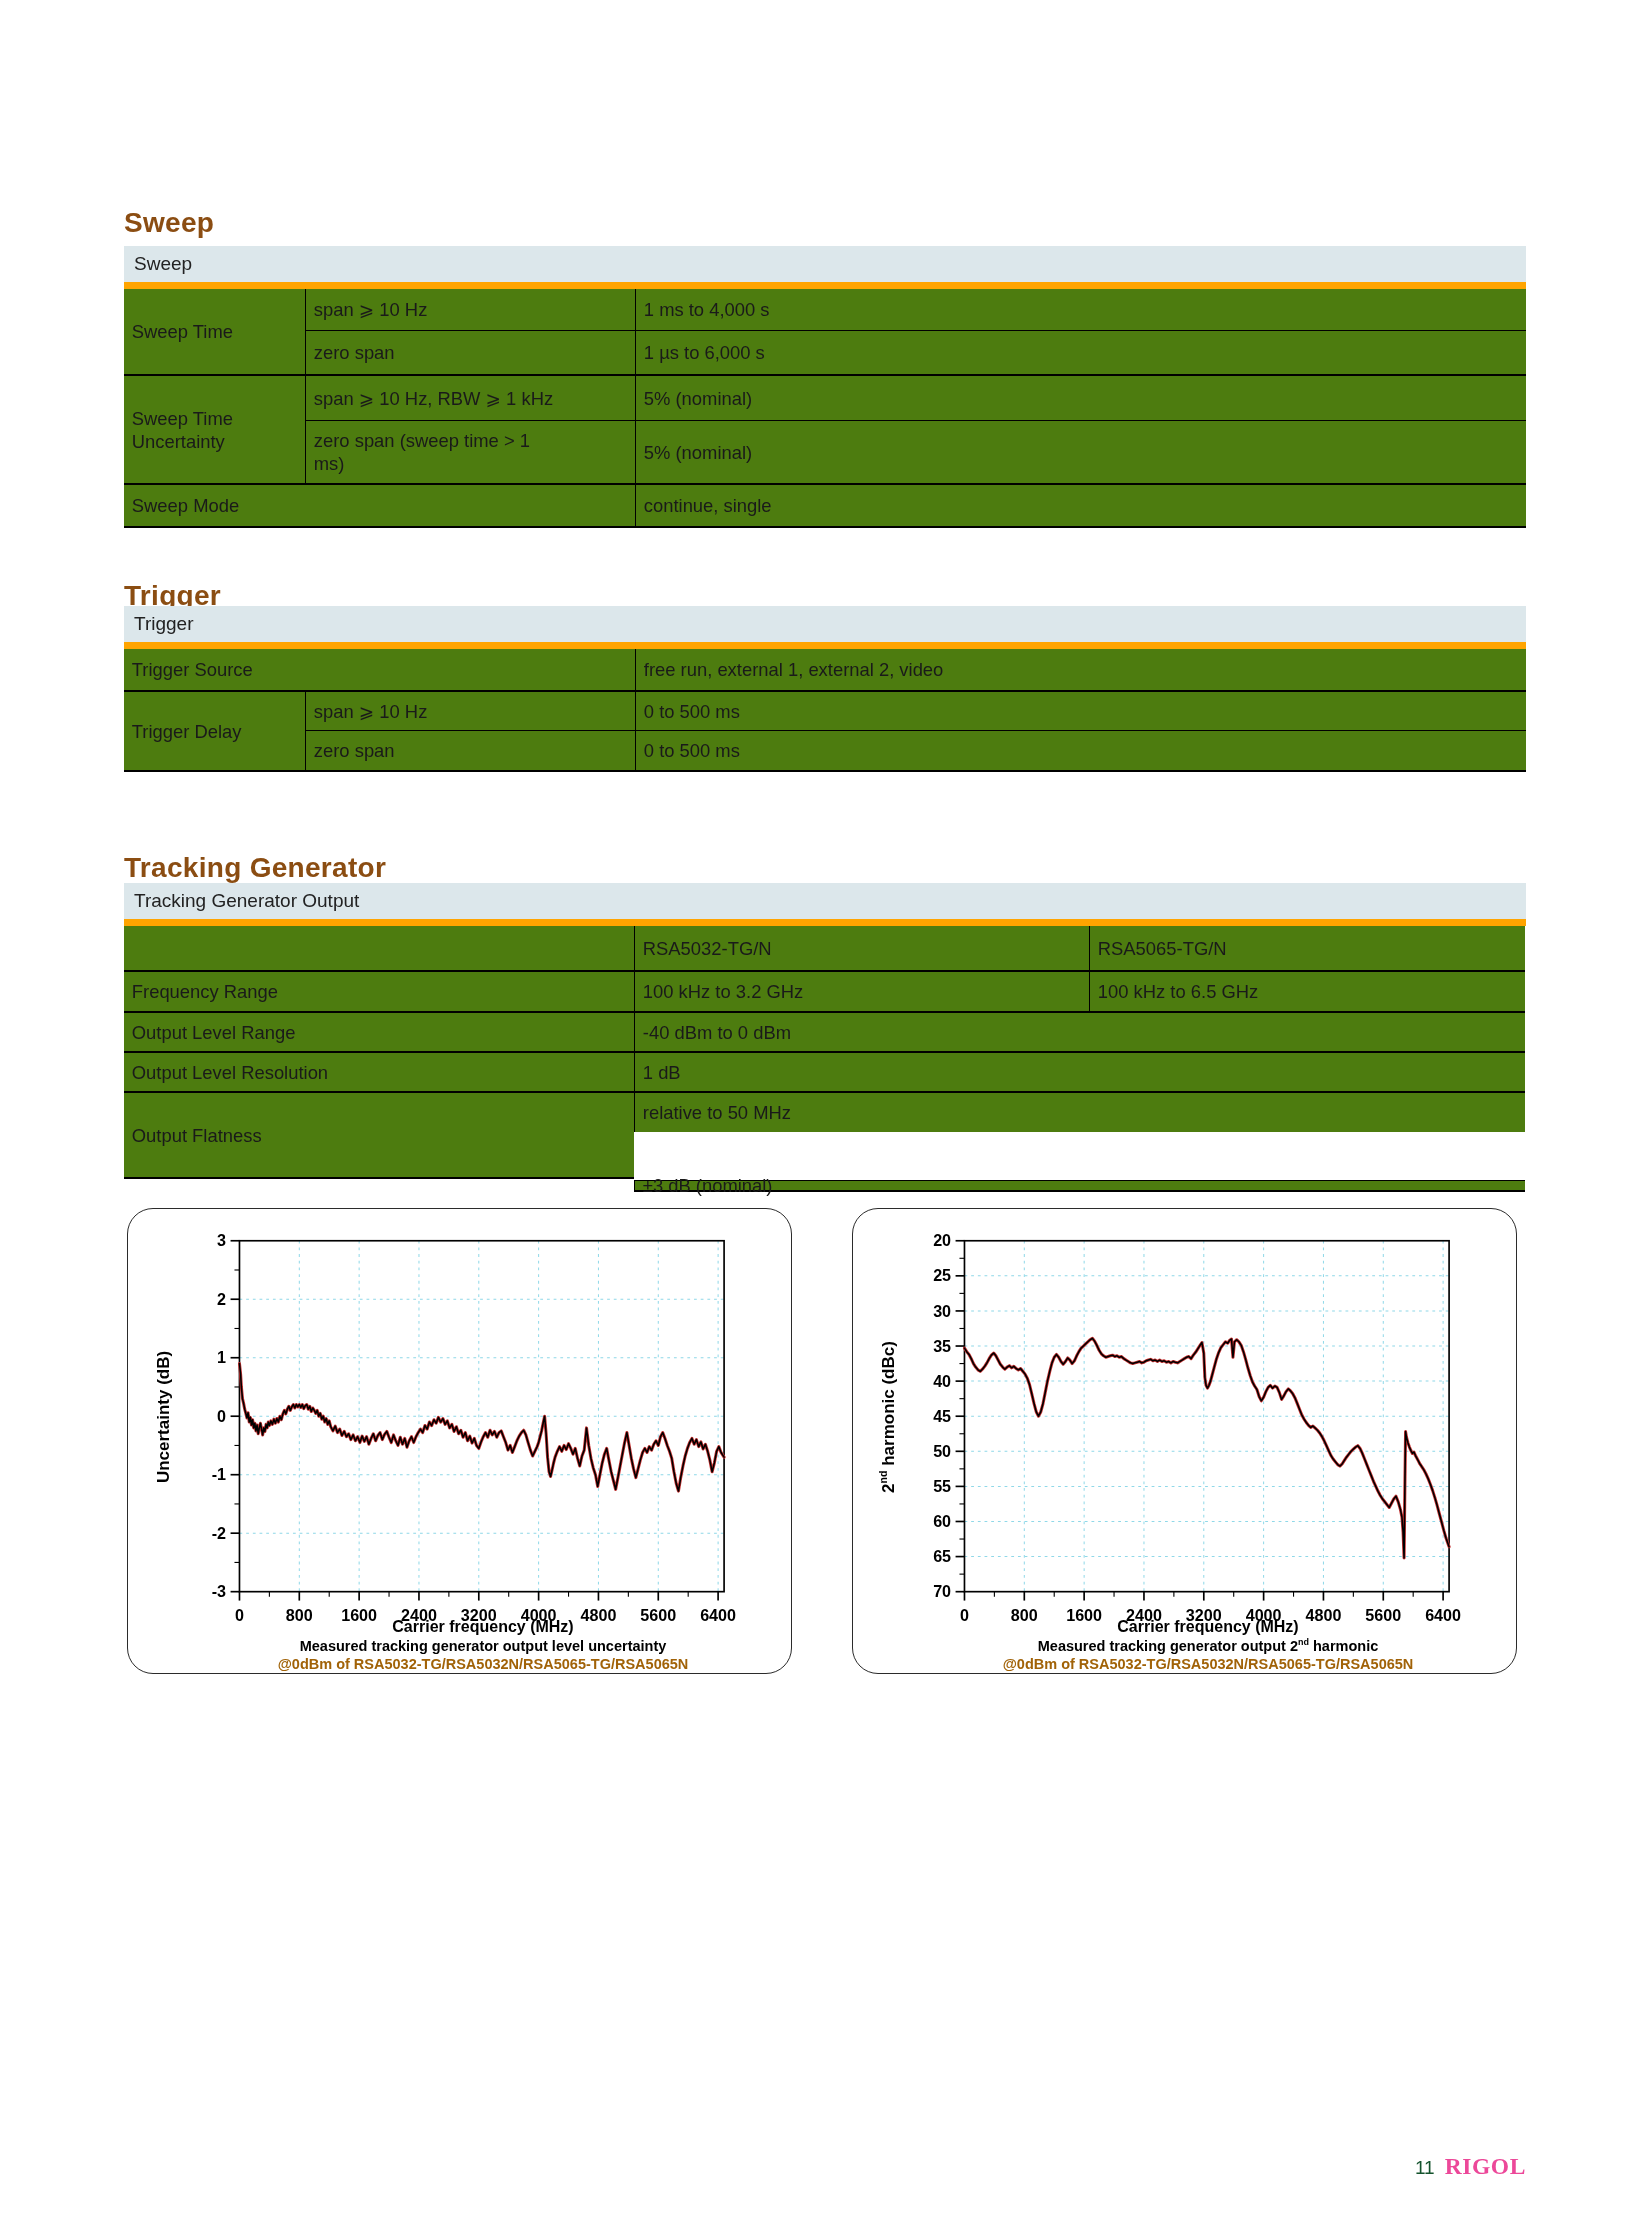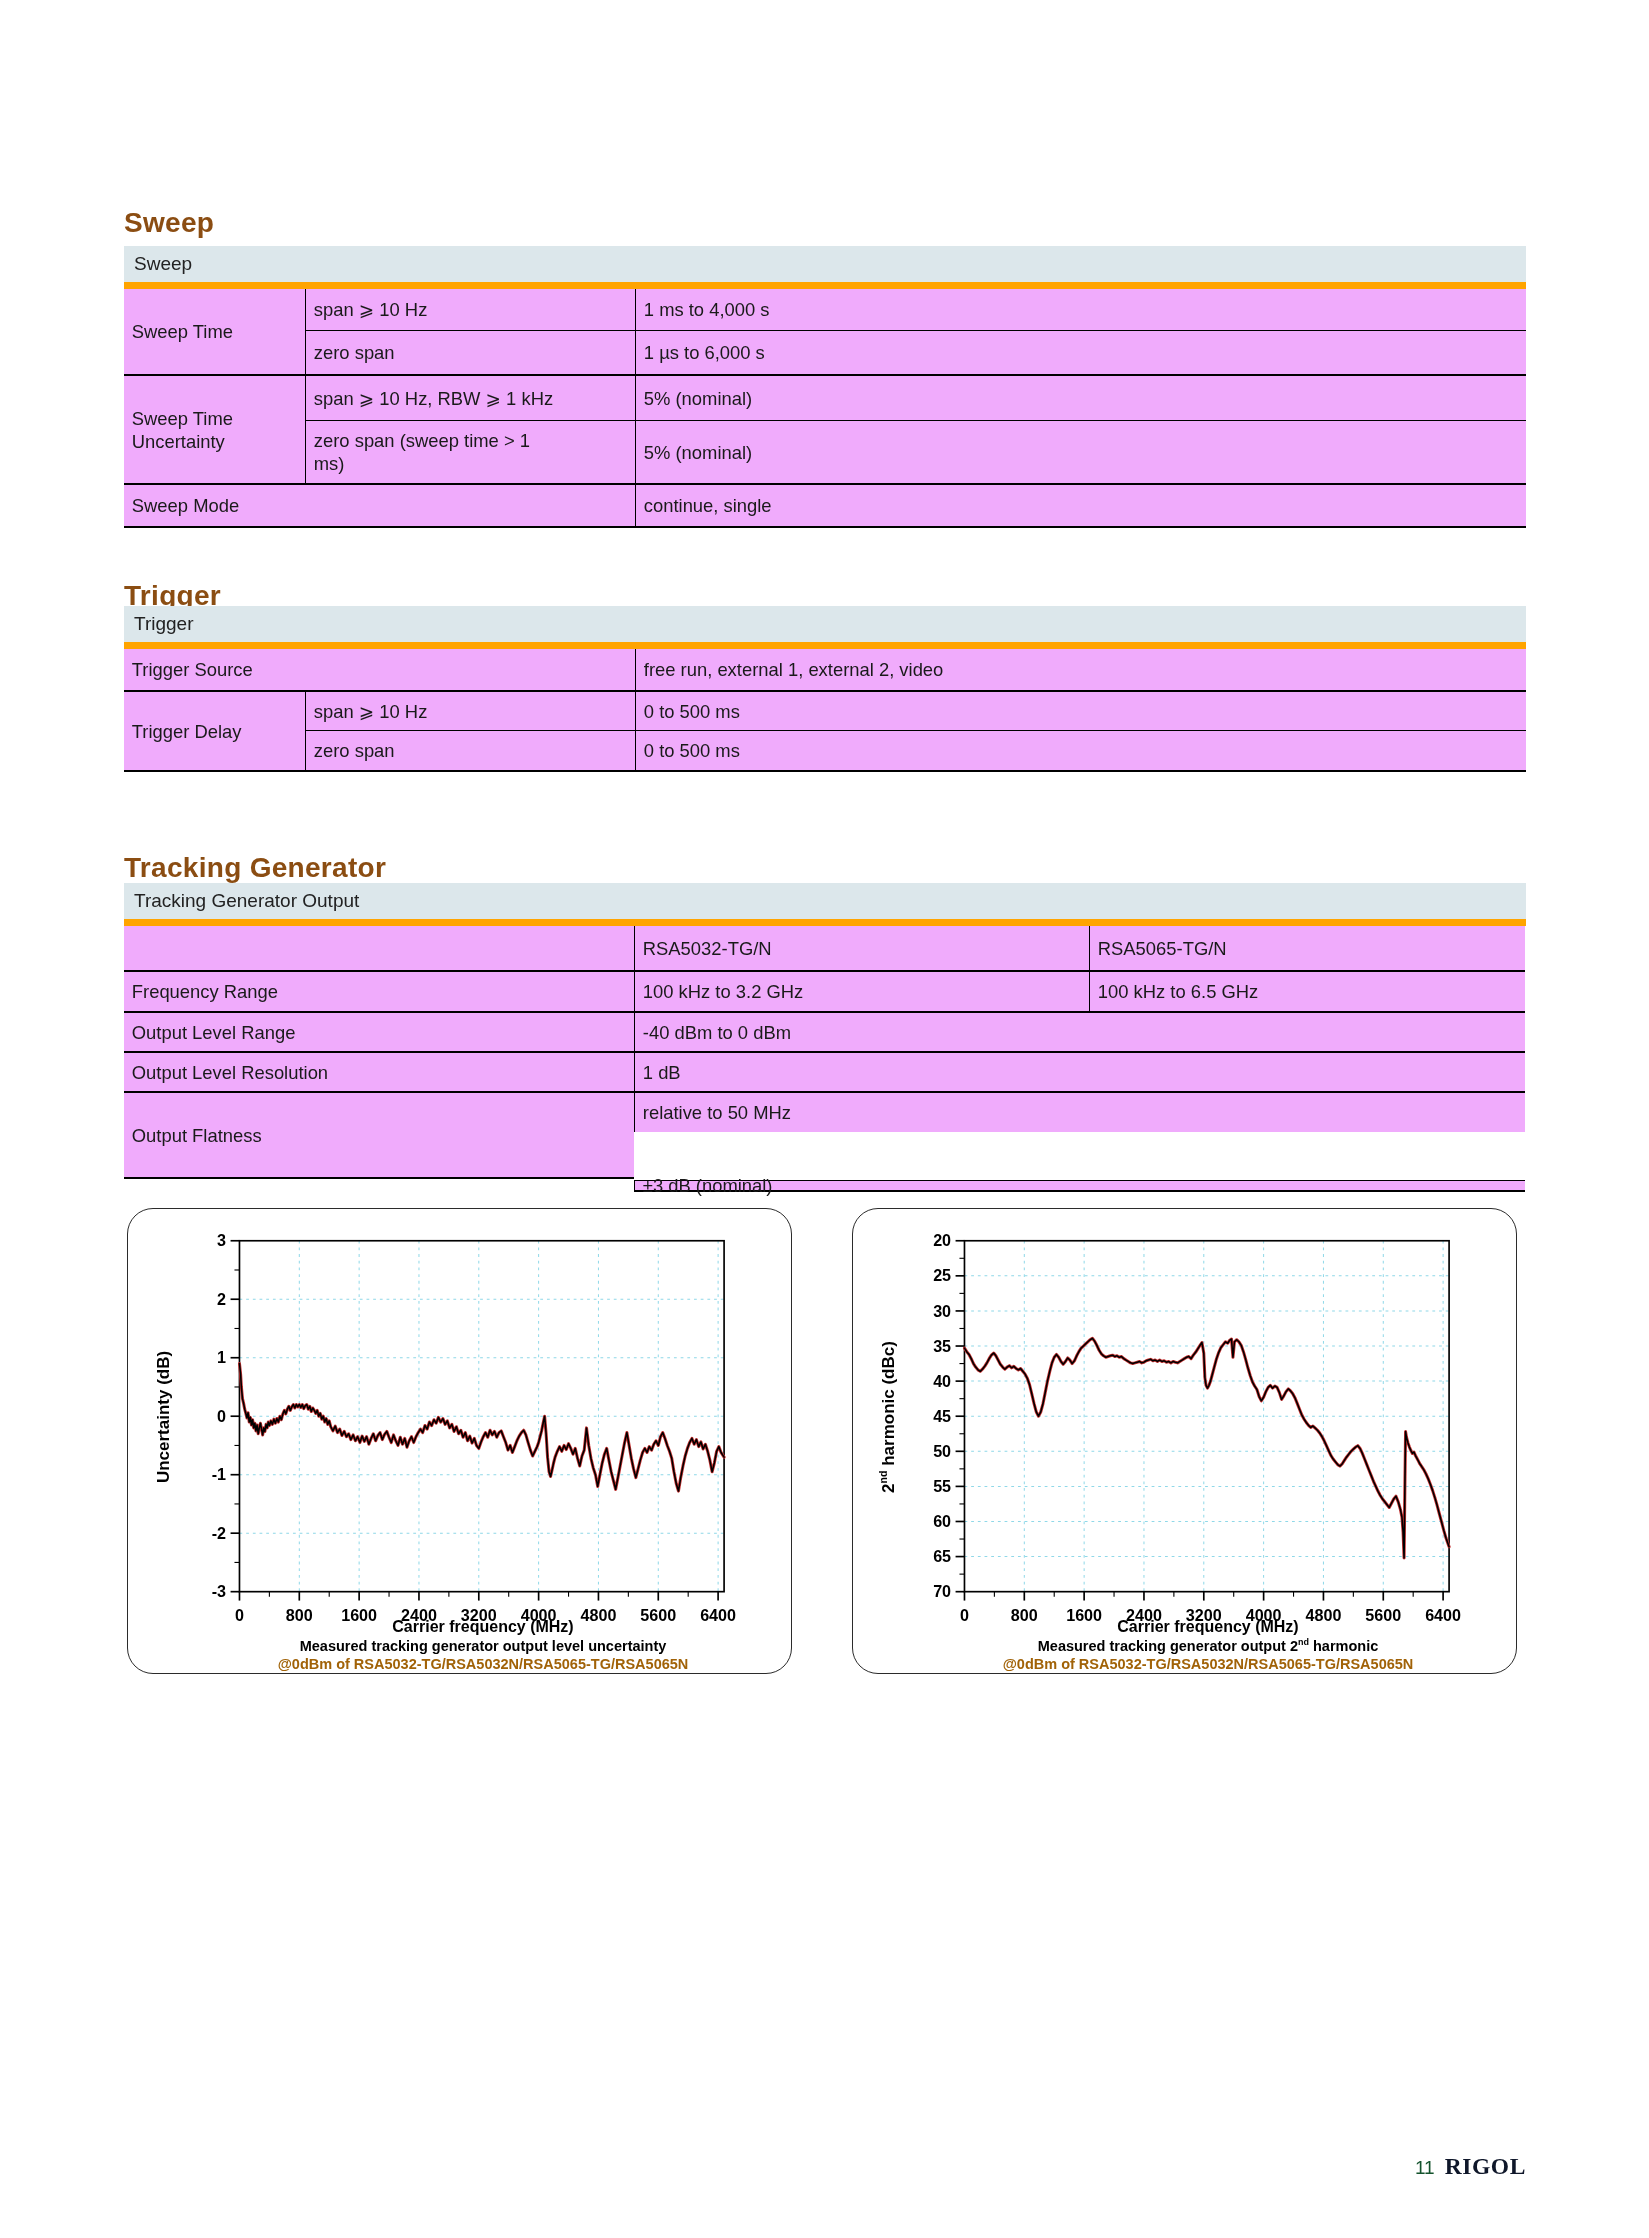--- a/index.html
+++ b/index.html
@@ -13,21 +13,21 @@
   }
   .tbl{position:absolute;left:124px;width:1402px;}
   .band{
     height:36px;background:#DCE7EB;display:flex;align-items:center;
     padding-left:10px;font-size:19px;color:#222;box-sizing:border-box;
   }
   .obar{height:7.3px;background:#FFA400;}
   .grid{display:grid;}
   .cell{
     display:flex;align-items:center;padding:4.5px 7.8px;font-size:18.4px;
-    box-sizing:border-box;line-height:1.25;background:#f0abfc;
+    box-sizing:border-box;line-height:1.25;background:#4d7c0f;
   }
   .bt2{border-top:1.1px solid #000;}
   .bt4{border-top:2.2px solid #000;}
   .bb4{border-bottom:2.2px solid #000;}
   .bl2{border-left:1.1px solid #000;}
   .pr-big{padding-right:73px;}
   .sweep-grid{grid-template-columns:181px 330px 891px;grid-template-rows:41px 44px 46px 63px 45px;}
   .trigger-grid{grid-template-columns:181px 330px 891px;grid-template-rows:41px 40px 42px;}
   .tg-grid{grid-template-columns:510px 455px 436px;grid-template-rows:44px 41px 40px 40px 41px 47px;}
 
@@ -52,21 +52,21 @@
     font-weight:bold;font-size:14.5px;white-space:nowrap;color:#a16207;}
   sup{font-size:0.62em;line-height:0;}
 
   .footer{
     position:absolute;left:124px;top:2153px;width:1402px;
     display:flex;justify-content:flex-end;align-items:baseline;gap:10px;
   }
   .page-num{font-size:19px;color:#14532d;}
   .brand{
     font-family:"Liberation Serif","DejaVu Serif",serif;font-weight:bold;
-    font-size:23.5px;letter-spacing:0.6px;color:#0f172a;
+    font-size:23.5px;letter-spacing:0.6px;color:#ec4899;
   }
 </style>
 </head>
 <body>
 
 <h2 class="section-heading" style="top:184px;">Sweep</h2>
 
 <div class="tbl" style="top:246px;">
   <div class="band">Sweep</div>
   <div class="obar"></div>

